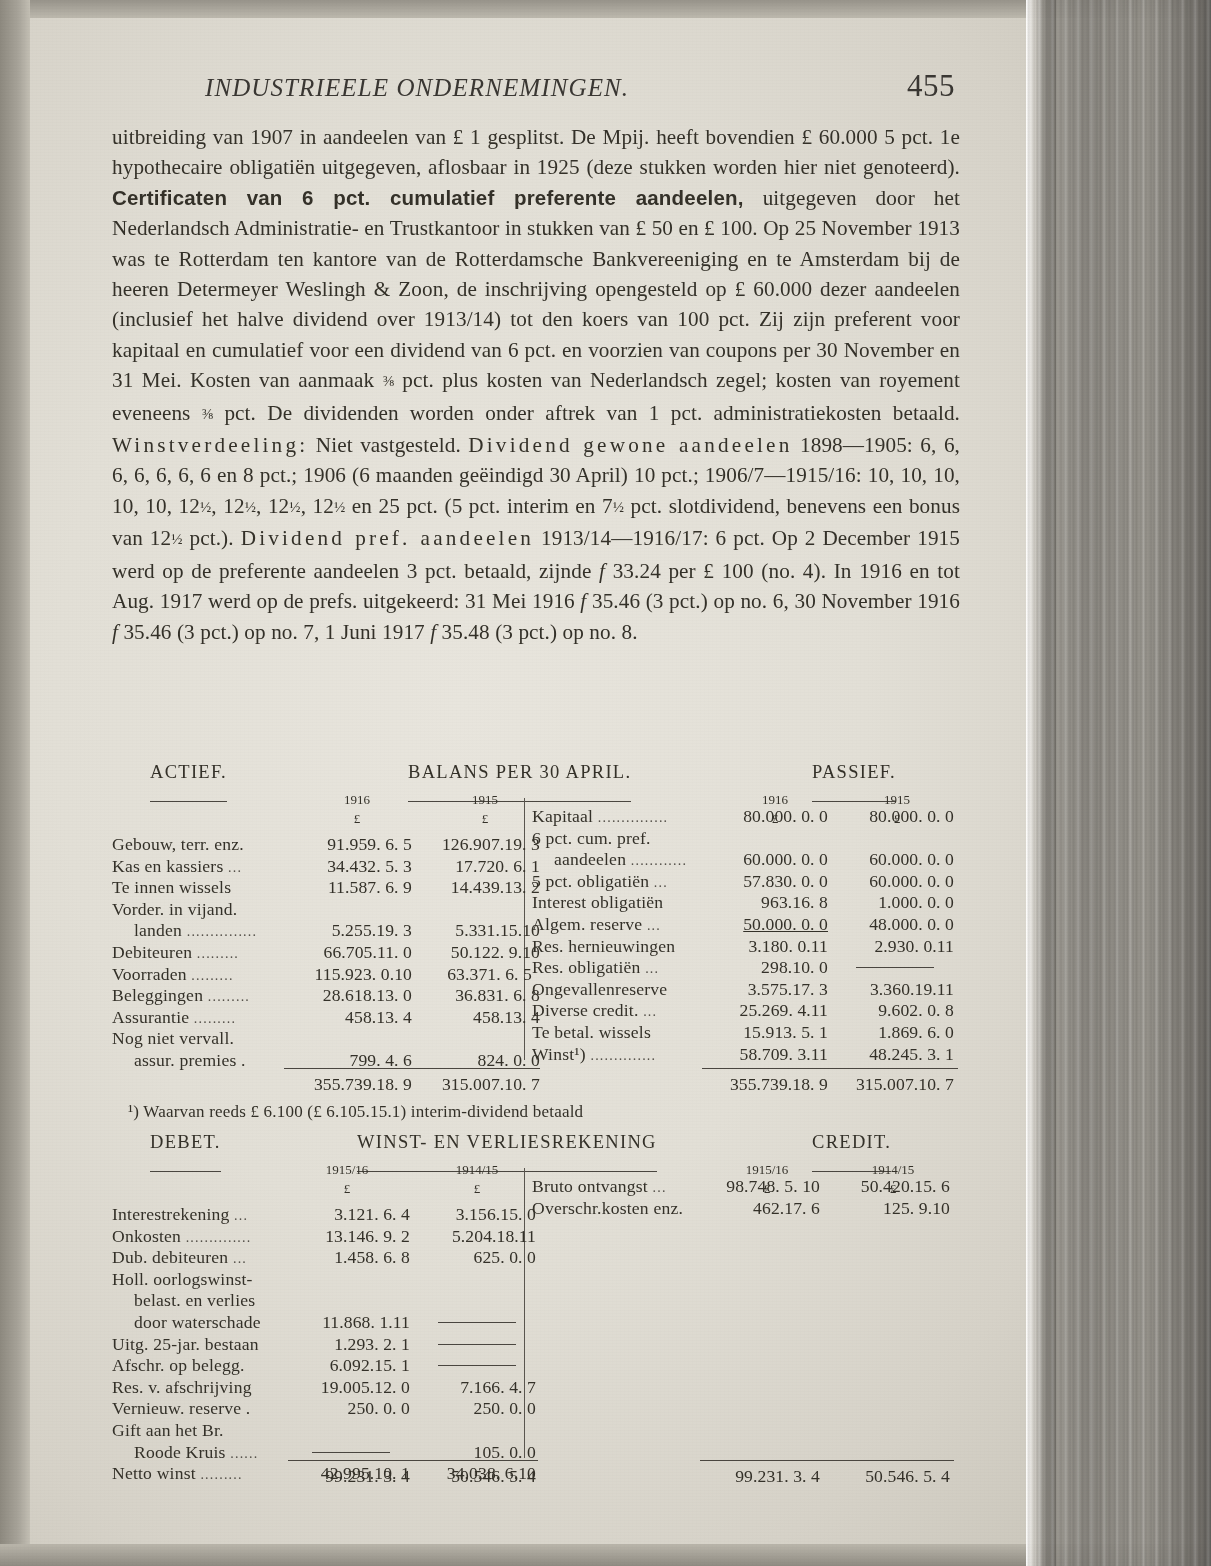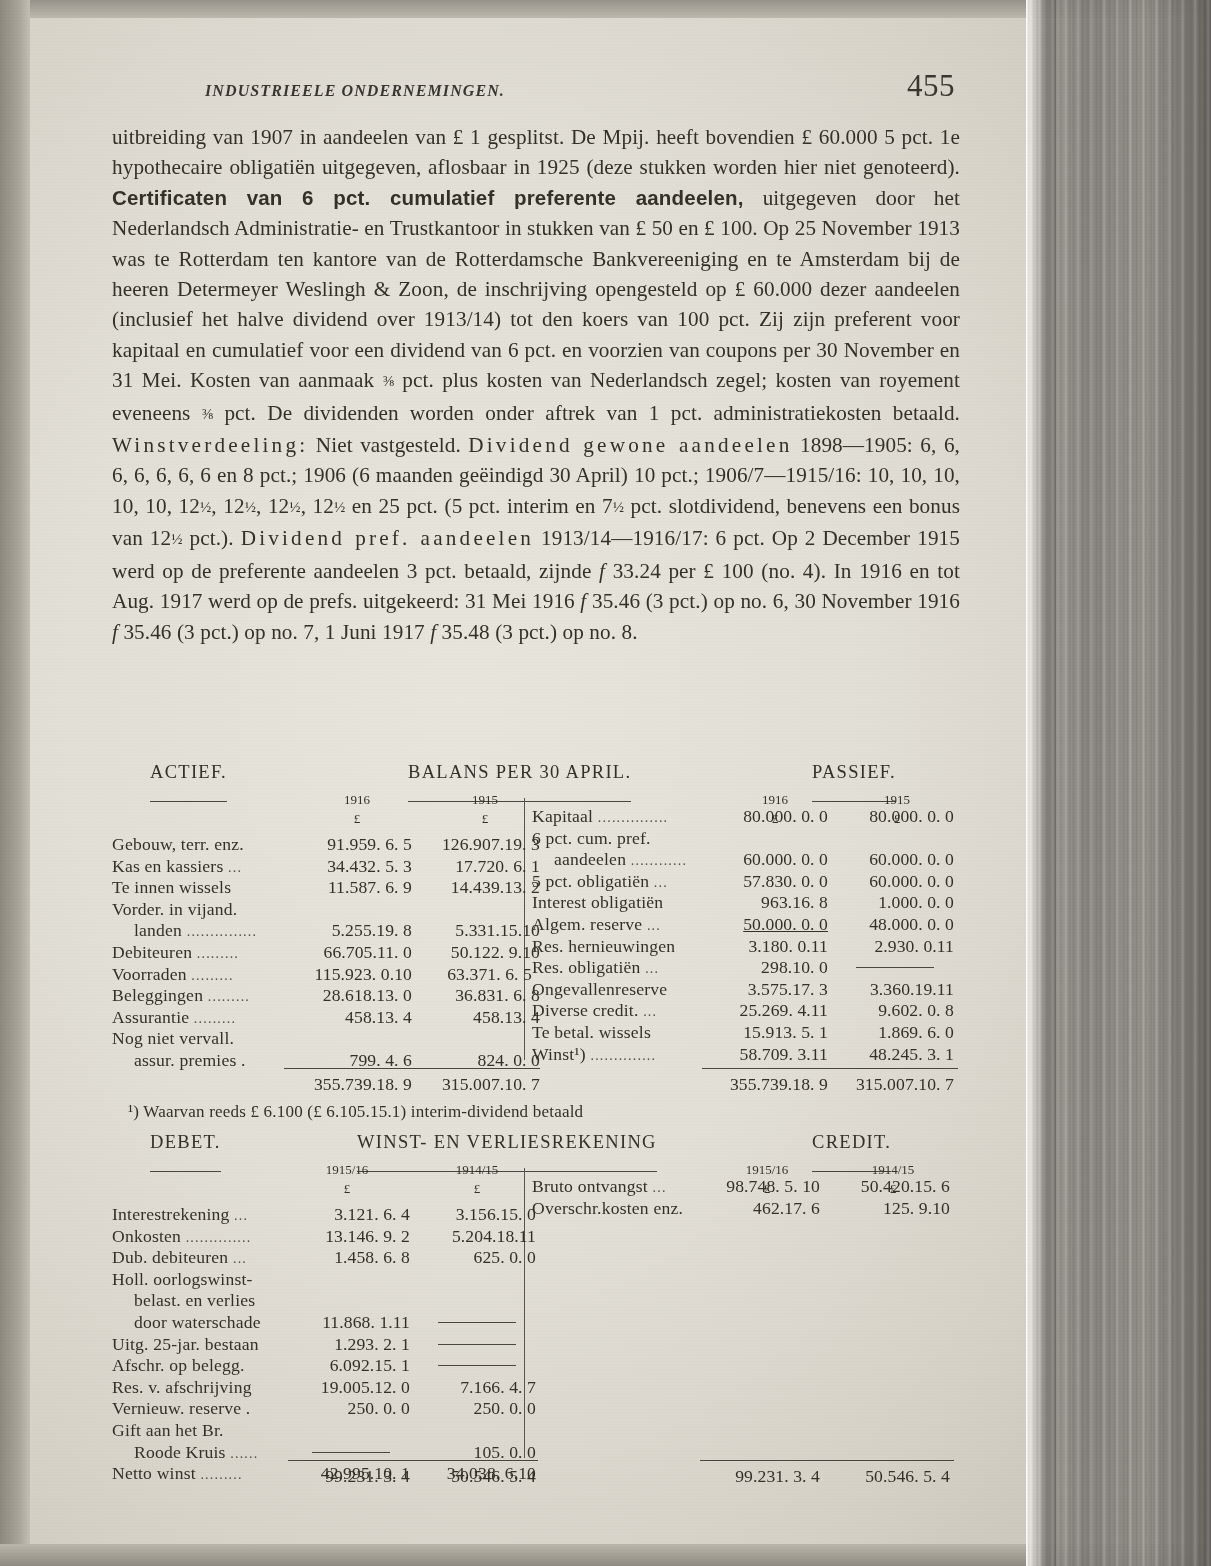--- a/index.html
+++ b/index.html
@@ -79,22 +79,22 @@
     position:absolute;
     left:0;top:0;width:1010px;height:1566px;
     color:#2c2a26;
   }
   .hdr{
     position:absolute;left:0;top:68px;width:1010px;
     display:flex;align-items:baseline;
   }
   .hdr .title{
     font-family:"Liberation Serif", serif;
-    font-style:italic;font-size:16px;letter-spacing:1.1px;
-    margin-left:205px;color:#3a3733;font-weight:bold;
+    font-style:italic;font-size:25px;letter-spacing:1.1px;
+    margin-left:205px;color:#3a3733;
   }
   .hdr .pageno{
     margin-left:auto;margin-right:55px;
     font-size:31px;color:#3a3733;letter-spacing:.5px;
   }
 
   #body-text{
     position:absolute;left:112px;top:122px;width:848px;
     font-size:21.2px;
     line-height:30.4px;
@@ -197,21 +197,21 @@
           <div class="row">
             <span class="lbl">Te innen wissels </span>
             <span class="num" style="left: 172px;">11.587. 6. 9</span>
             <span class="num" style="left: 300px;">14.439.13. 2</span>
           </div>
           <div class="row">
             <span class="lbl">Vorder. in vijand. </span>
           </div>
           <div class="row">
             <span class="lbl ind">landen <span class="dots">...............</span></span>
-            <span class="num" style="left: 172px;">5.255.19. 8</span>
+            <span class="num" style="left: 172px;">5.255.19. 3</span>
             <span class="num" style="left: 300px;">5.331.15.10</span>
           </div>
           <div class="row">
             <span class="lbl">Debiteuren <span class="dots">.........</span></span>
             <span class="num" style="left: 172px;">66.705.11. 0</span>
             <span class="num" style="left: 300px;">50.122. 9.10</span>
           </div>
           <div class="row">
             <span class="lbl">Voorraden <span class="dots">.........</span></span>
             <span class="num" style="left: 172px;">115.923. 0.10</span>

